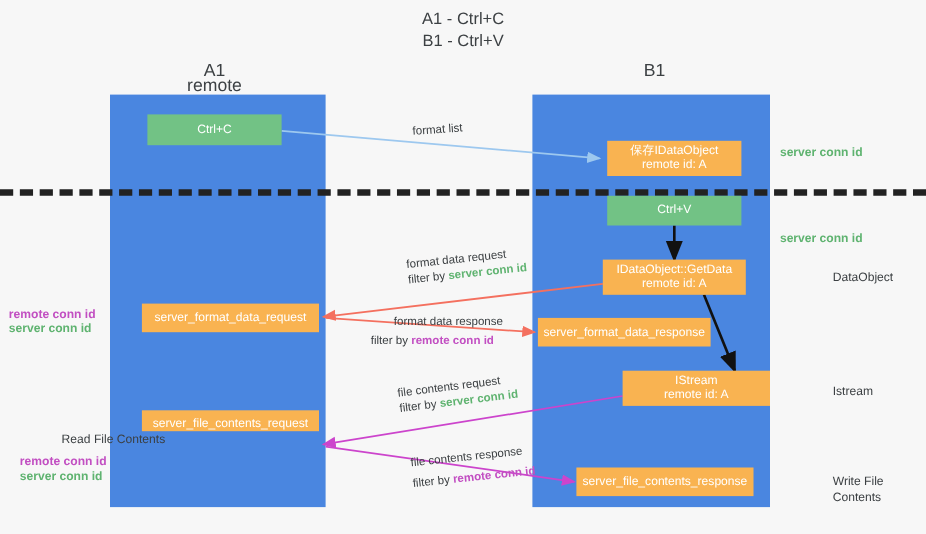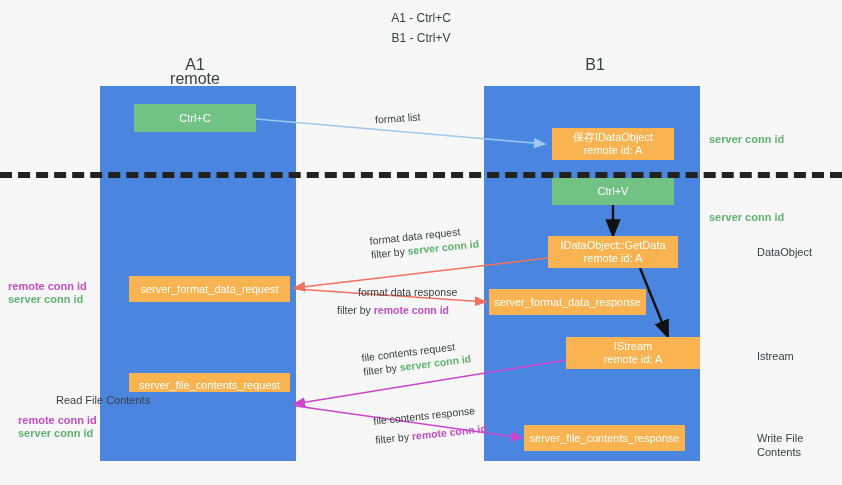--- a/index.html
+++ b/index.html
@@ -7,21 +7,21 @@
     width:842px;height:485px;
     background:#f7f7f7;
     font-family:"Liberation Sans","DejaVu Sans",sans-serif;
     color:#3c4043;
     position:relative;
     overflow:hidden;
   }
   #stage{position:absolute;inset:0;}
   .title{
     position:absolute;left:0;right:0;top:8px;
-    text-align:center;font-size:12px;line-height:20px;color:#3c4043;
+    text-align:center;font-size:15px;line-height:20px;color:#3c4043;
   }
   .col-head{
     position:absolute;text-align:center;font-size:16px;line-height:14px;color:#3c4043;
   }
   .lane{position:absolute;background:#4a86e0;}
   .box{
     position:absolute;box-sizing:border-box;
     display:flex;flex-direction:column;align-items:center;justify-content:center;
     color:#ffffff;font-size:11px;line-height:13px;text-align:center;
   }

